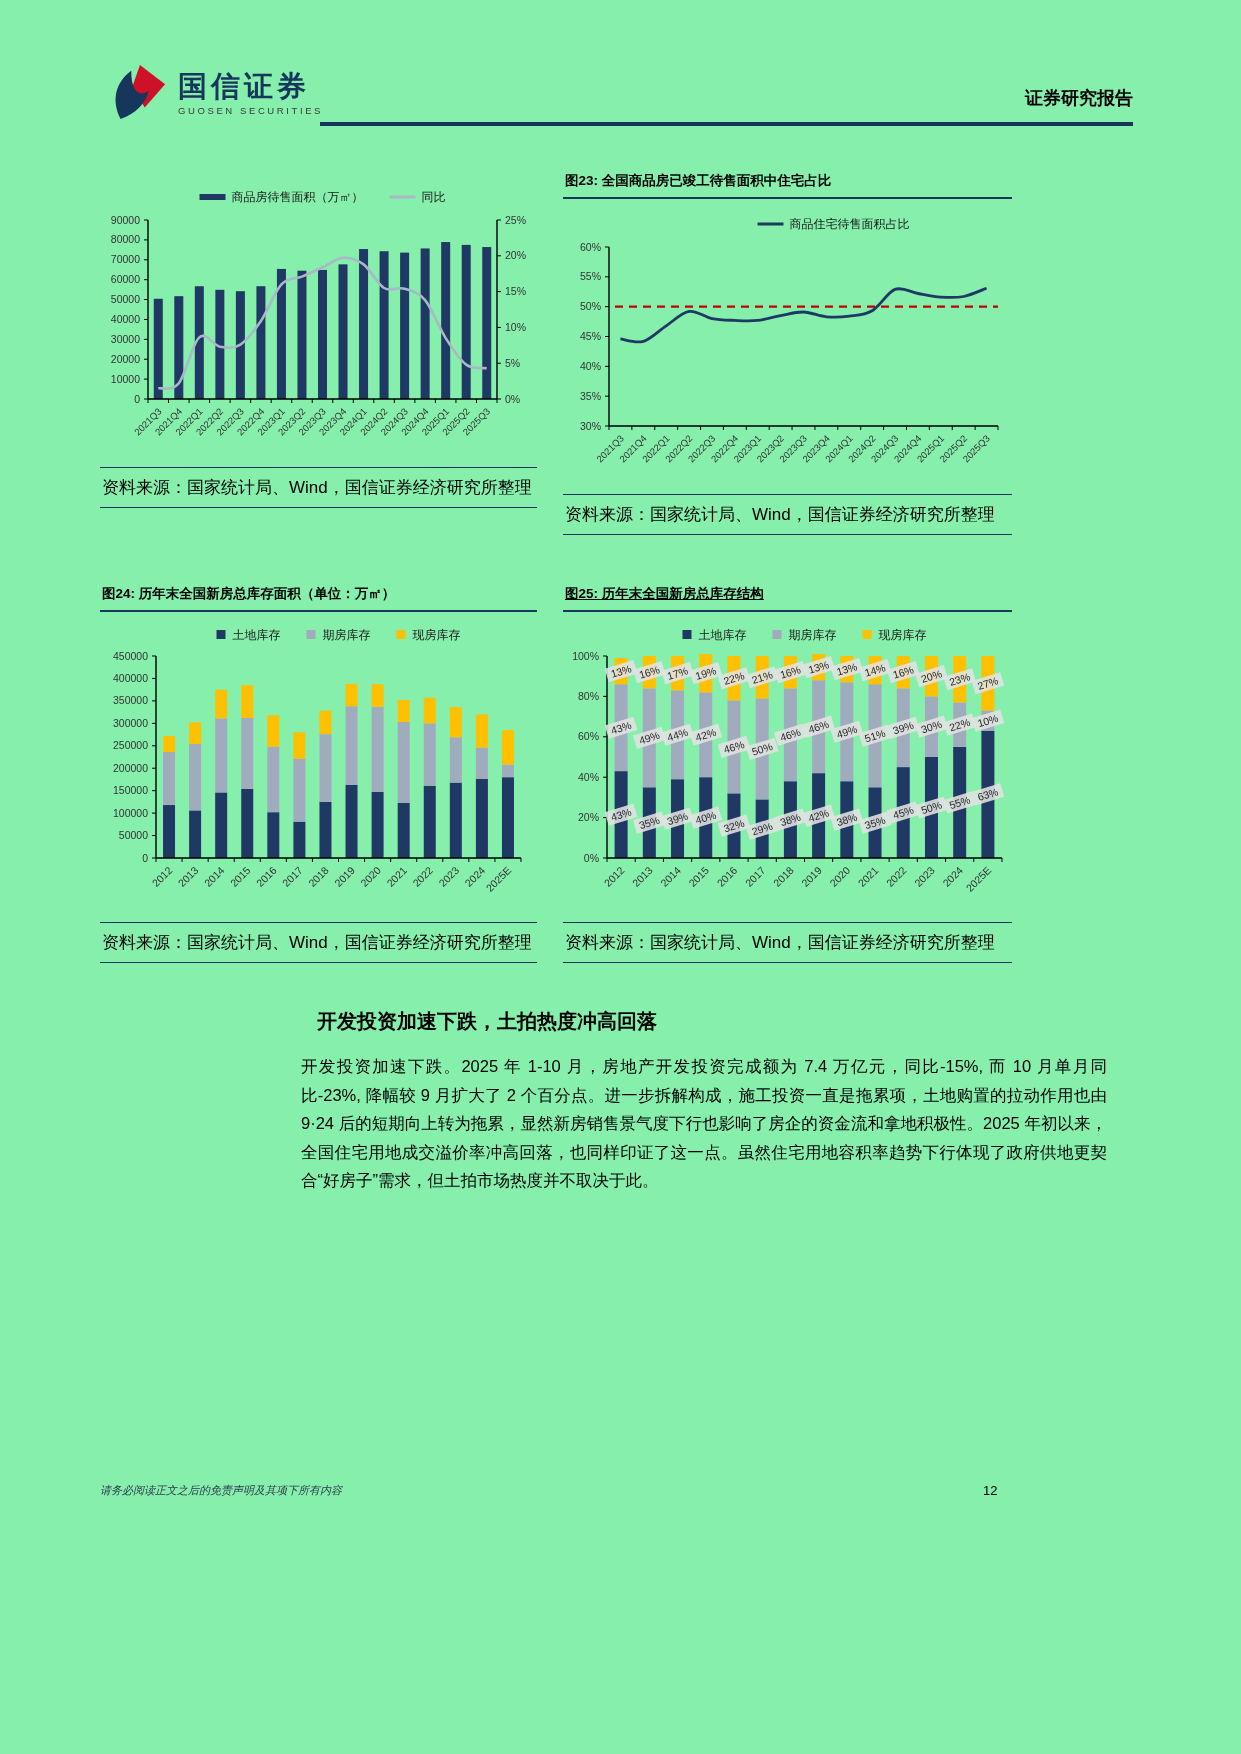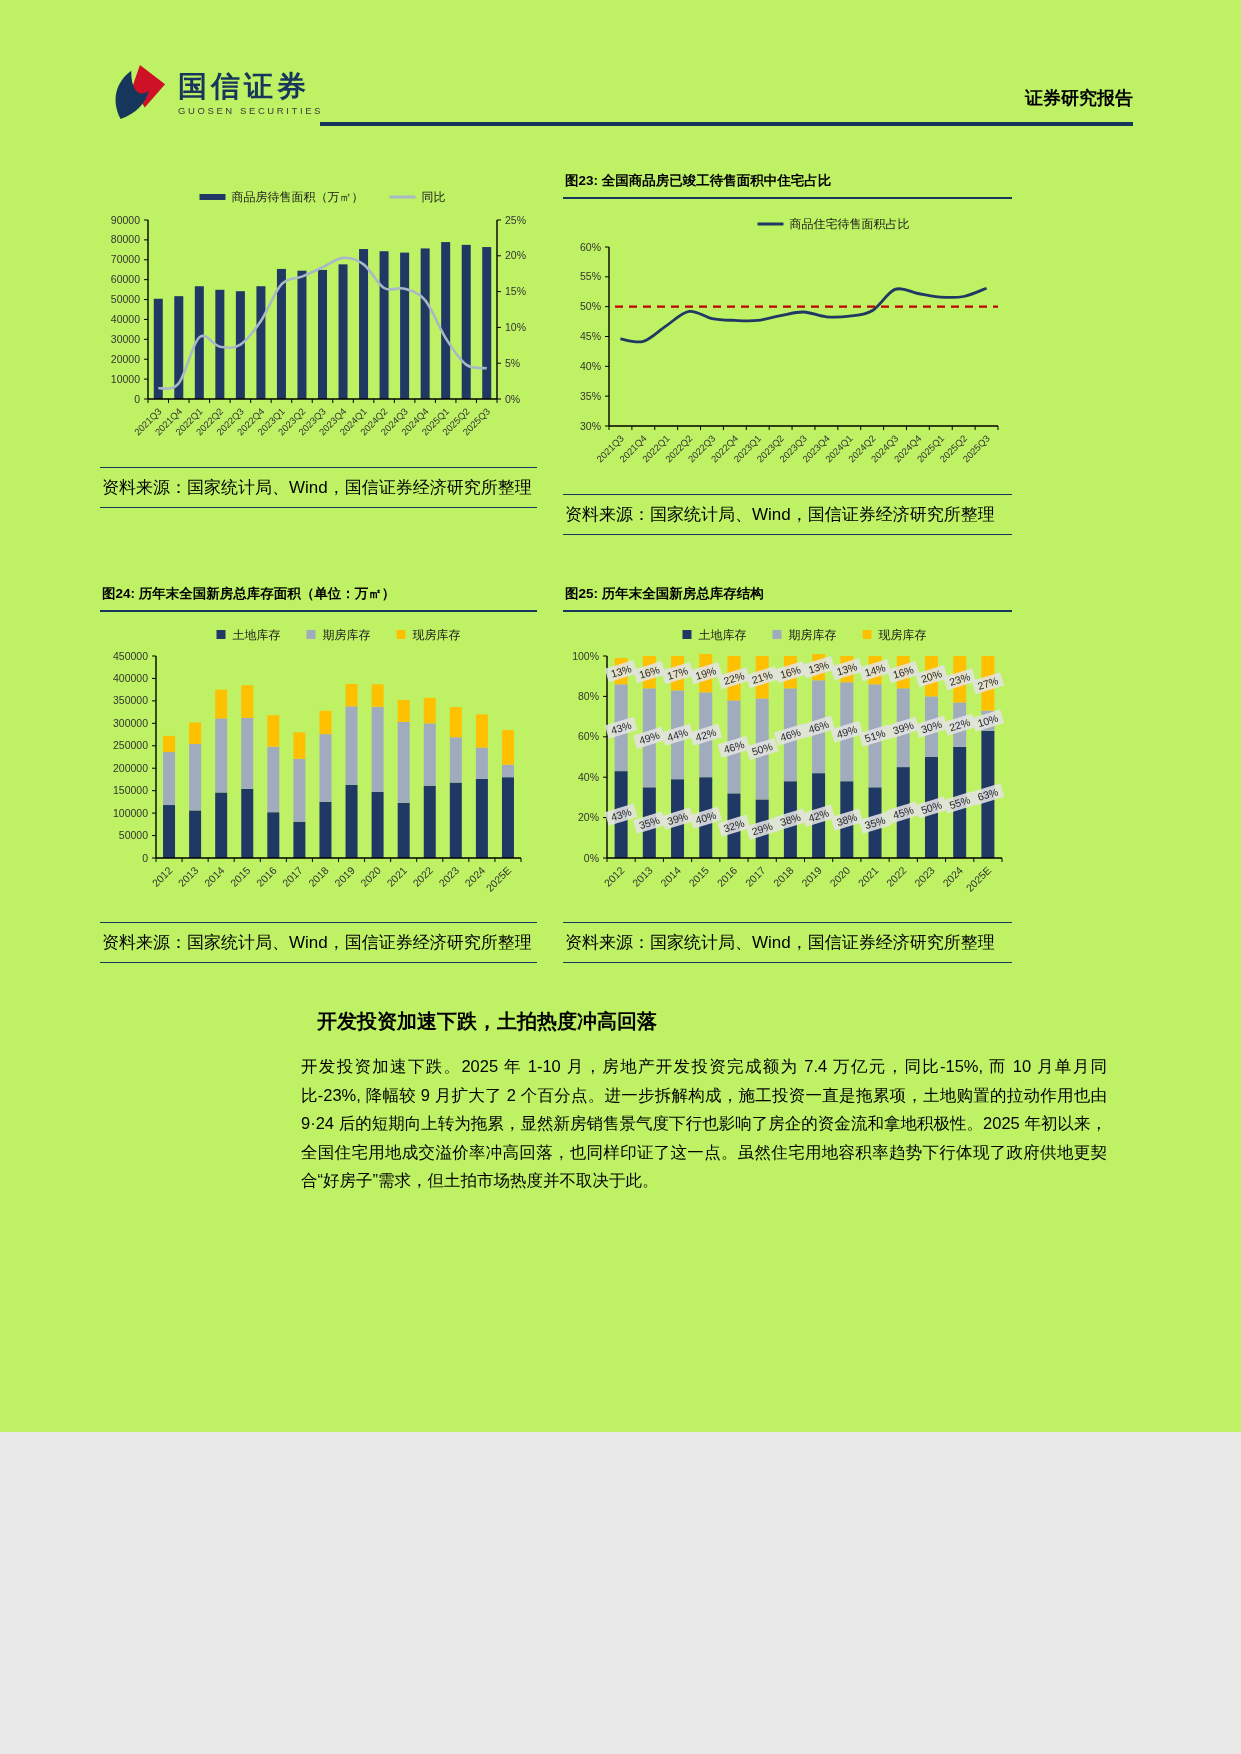--- a/index.html
+++ b/index.html
@@ -1,30 +1,30 @@
 <!DOCTYPE html>
 <html><head>
 <meta charset="utf-8">
 <style>
   html,body{margin:0;padding:0;background:#e8e8e8;}
   .page{
-    position:relative;width:1241px;height:1432px;margin:0 auto;background:#bef264;
+    position:relative;width:1241px;height:1754px;margin:0 auto;background:#86efac;
     font-family:"Liberation Sans","DejaVu Sans",sans-serif;color:#000;overflow:hidden;
   }
   
   .logo-block{position:absolute;left:108px;top:64px;display:flex;align-items:center;}
   .logo-text{margin-left:10px;}
   .brand-cn{font-size:29px;font-weight:bold;color:#16365c;letter-spacing:4px;line-height:32px;}
   .brand-en{font-size:9.5px;color:#3a3a3a;letter-spacing:2.6px;margin-top:3px;}
   .report-type{position:absolute;top:86px;right:108px;font-size:18px;font-weight:bold;color:#000;font-family:Liberation Serif, serif;}
   .header-rule{position:absolute;left:320px;top:122px;width:813px;height:4px;background:#16365c;}
   
   .fig{position:absolute;}
   .fig-title{font-size:13.5px;font-weight:bold;color:#000;padding:0 0 7px 2px;border-bottom:2px solid #17375e;}
-  .fig-chart{margin-top:4px;}
+  .fig-chart{margin-top:4px;text-decoration:underline;}
   .fig-source{border-top:1px solid #17375e;border-bottom:1px solid #17375e;padding:8px 2px;font-size:17px;color:#000;margin-top:2px;}
   #fig22{left:100px;top:172px;width:437px;}
   #fig23{left:563px;top:172px;width:449px;}
   #fig24{left:100px;top:585px;width:437px;}
   #fig25{left:563px;top:585px;width:449px;}
   
   .section-heading{position:absolute;left:317px;top:1008px;width:810px;font-size:20px;font-weight:bold;color:#000;}
   .section-paragraph{position:absolute;left:301px;top:1052px;width:806px;font-size:16.5px;line-height:28.5px;text-align:justify;color:#000;}
   
   .footer-disclaimer{position:absolute;left:100px;top:1483px;font-size:11px;font-style:italic;color:#2f3b52;}

